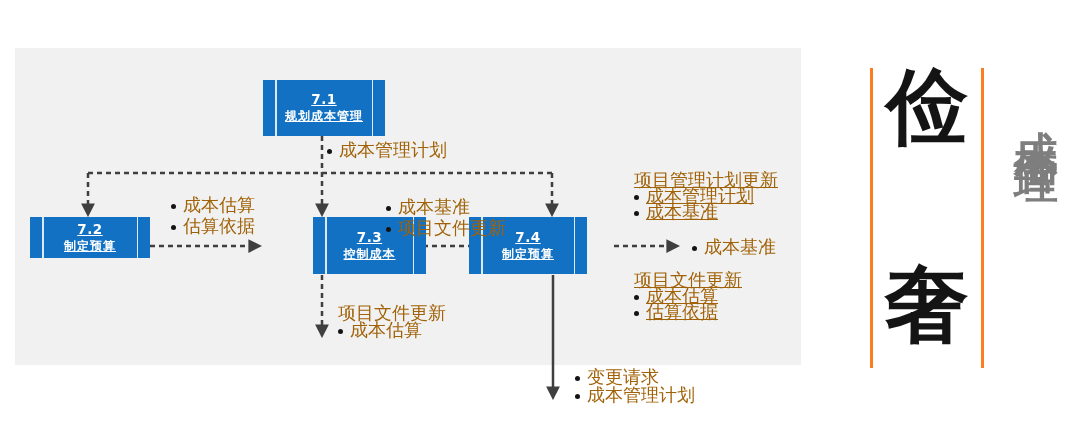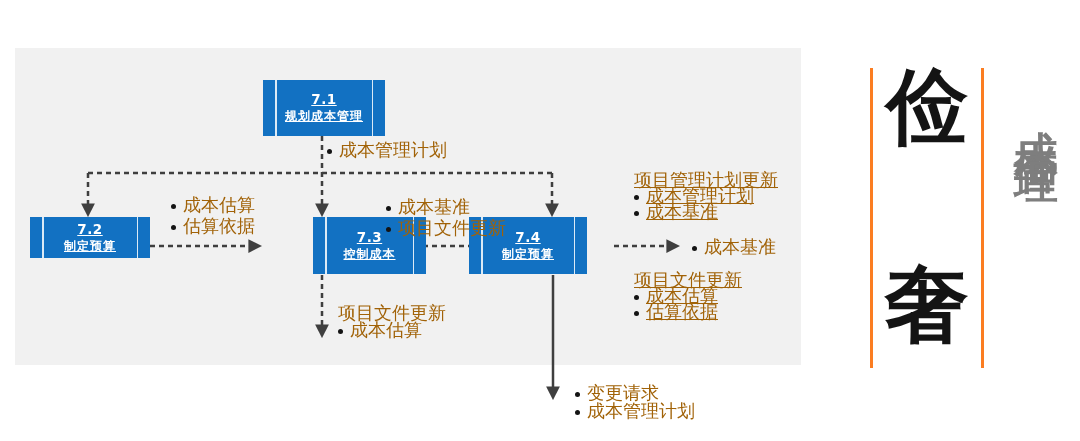--- a/index.html
+++ b/index.html
@@ -37,21 +37,21 @@
   .litem::before { content:""; display:inline-block; width:5px; height:5px; border-radius:50%;
                    background:#141414; margin-right:7px; vertical-align:2px; }
 
   .g-plan-output { left:327px; top:139px; }
   .g-estimate    { left:171px; top:194px; }
   .g-budget-in   { left:386px; top:196px; }
   .g-forecast    { left:692px; top:236px; }
   .g-right-top   { left:634px; top:172px; }
   .g-right-bot   { left:634px; top:272px; }
   .g-below-73    { left:338px; top:304px; }
-  .g-bottom      { left:575px; top:384px; }
+  .g-bottom      { left:575px; top:368px; }
 
   .accent-line { position:absolute; width:2.5px; top:68px; height:300px; background:#FB7D21; z-index:2; }
   .accent-left  { left:870px; }
   .accent-right { left:981px; }
 
   .big-char { position:absolute; z-index:2; left:872px; width:110px; text-align:center;
               font-weight:900; color:#141414; line-height:1; }
   .char-top    { top:66px;  font-size:82px; }
   .char-bottom { top:262px; font-size:84px; }
 

